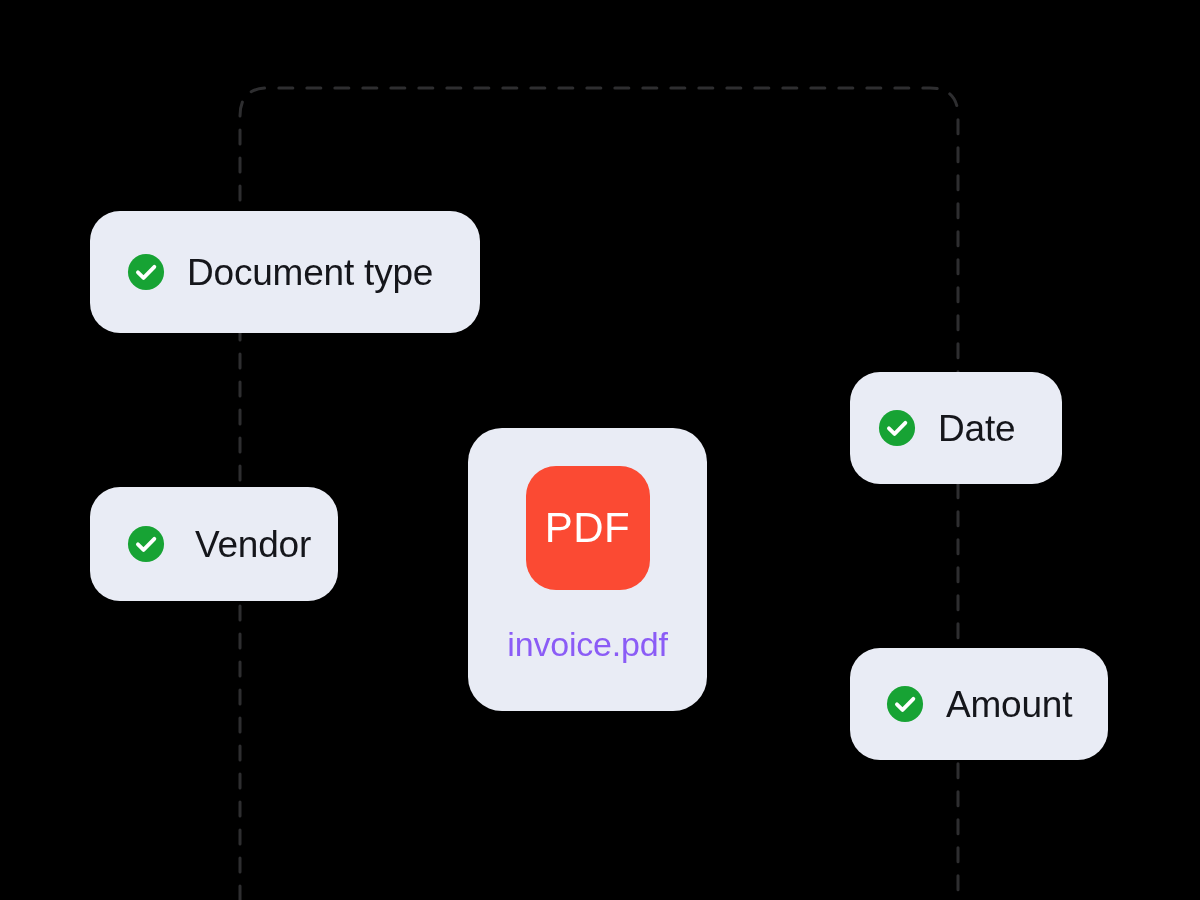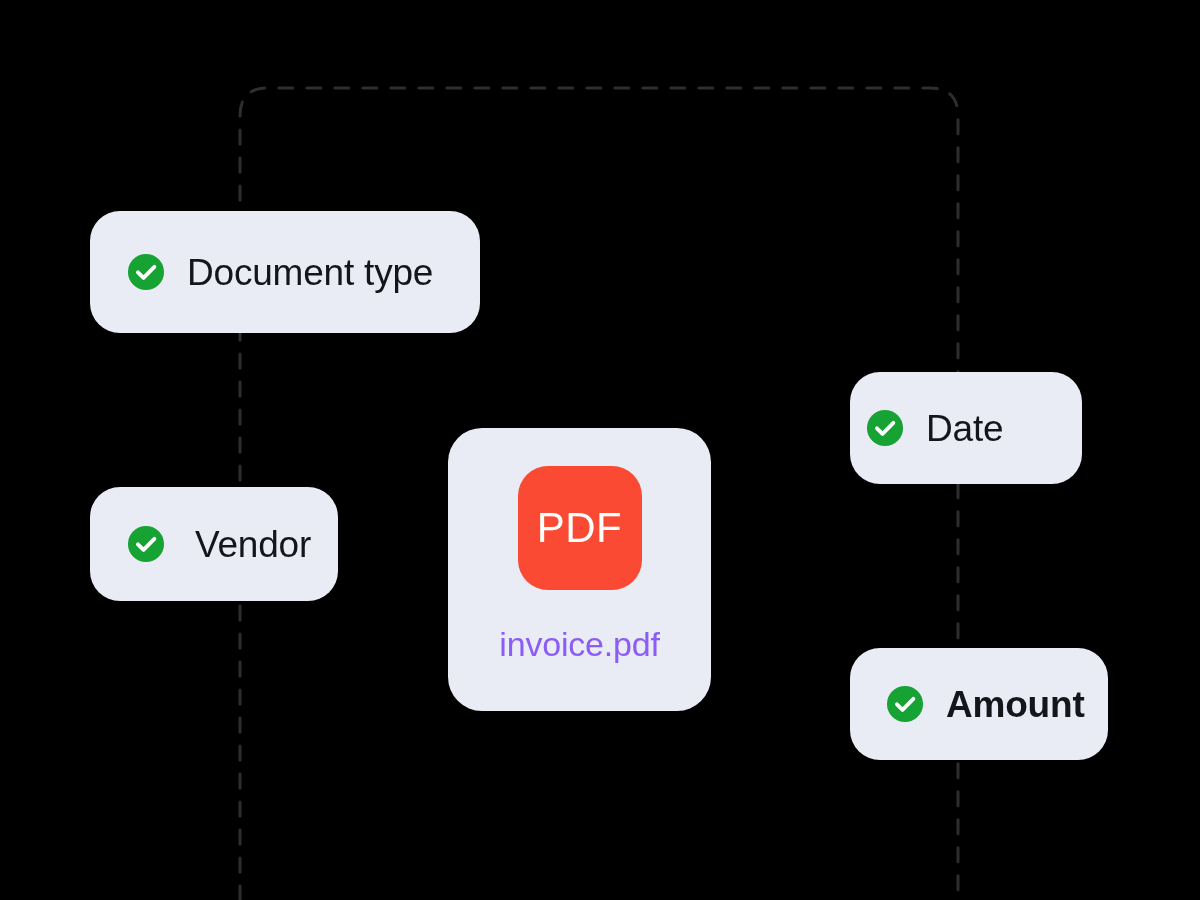--- a/index.html
+++ b/index.html
@@ -62,37 +62,37 @@
   }
   #pill-document-type .pill-label { margin-left: 22px; }
 
   #pill-vendor {
     left: 90px;  top: 487px;  width: 248px; height: 114px;
     padding-left: 37px;
   }
   #pill-vendor .pill-label { margin-left: 22px; }
 
   #pill-date {
-    left: 850px; top: 372px;  width: 232px; height: 112px;
-    padding-left: 16px;
+    left: 850px; top: 372px;  width: 212px; height: 112px;
+    padding-left: 28px;
   }
   #pill-date .pill-label { margin-left: 22px; }
 
   #pill-amount {
     left: 850px; top: 648px;  width: 258px; height: 112px;
     padding-left: 36px;
   }
   #pill-amount .pill-label { margin-left: 22px; }
 
   
   #file-card {
     position: absolute;
-    left: 448px;
+    left: 468px;
     top: 428px;
-    width: 263px;
+    width: 239px;
     height: 283px;
     background: #E9ECF5;
     border-radius: 34px;
     display: flex;
     flex-direction: column;
     align-items: center;
     box-sizing: border-box;
     padding-top: 38px;
   }
   #file-type-icon {
@@ -157,16 +157,16 @@
       <path d="M 11.5 20.4 L 17.4 26.2 L 28.8 14.6" fill="none" stroke="#FFFFFF" stroke-width="4" stroke-linecap="round" stroke-linejoin="round"></path>
     </svg>
     <span class="pill-label" style="color: rgb(21, 22, 27);">Date</span>
   </div>
 
   <div class="pill" id="pill-amount" style="background: rgb(233, 236, 245);">
     <svg class="pill-icon" viewBox="0 0 40 40" xmlns="http://www.w3.org/2000/svg" aria-hidden="true">
       <circle cx="20" cy="20" r="19" fill="#17A334"></circle>
       <path d="M 11.5 20.4 L 17.4 26.2 L 28.8 14.6" fill="none" stroke="#FFFFFF" stroke-width="4" stroke-linecap="round" stroke-linejoin="round"></path>
     </svg>
-    <span class="pill-label" style="color: rgb(21, 22, 27); font-weight: bold;">Amount</span>
+    <span class="pill-label" style="color: rgb(21, 22, 27);">Amount</span>
   </div>
 
 </div>
 
 </body></html>

